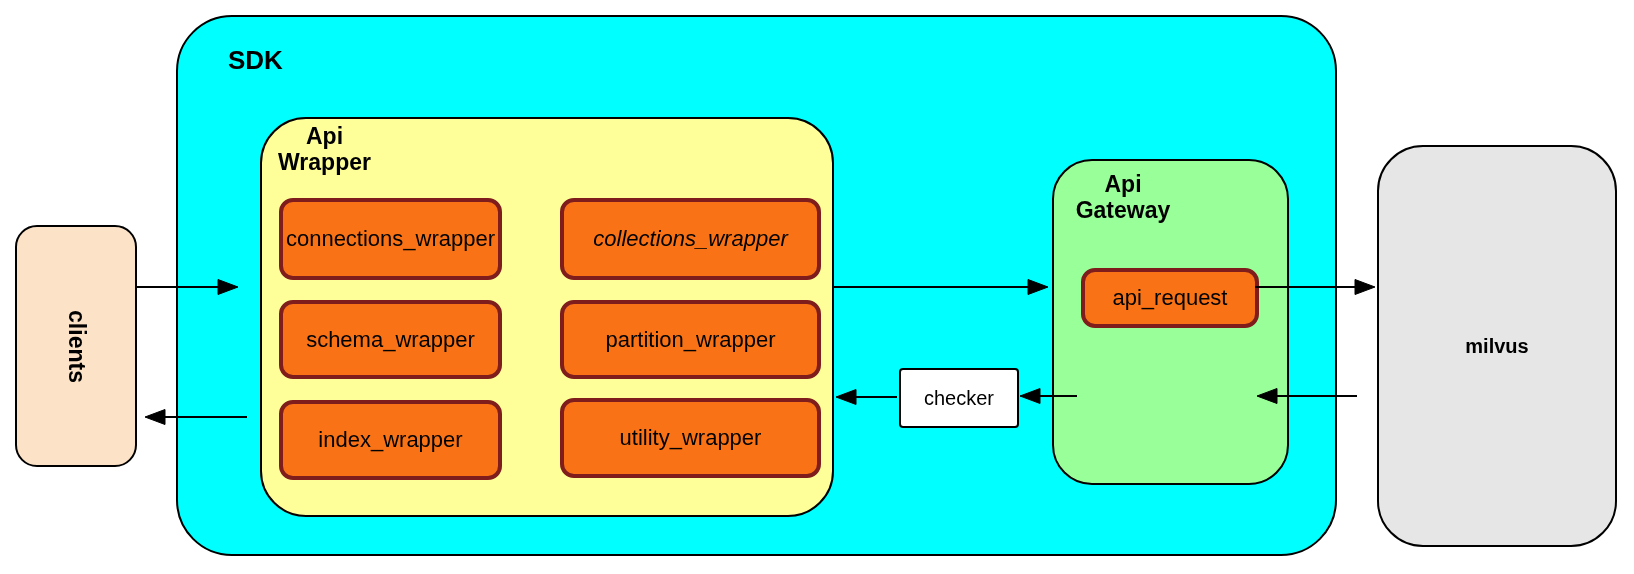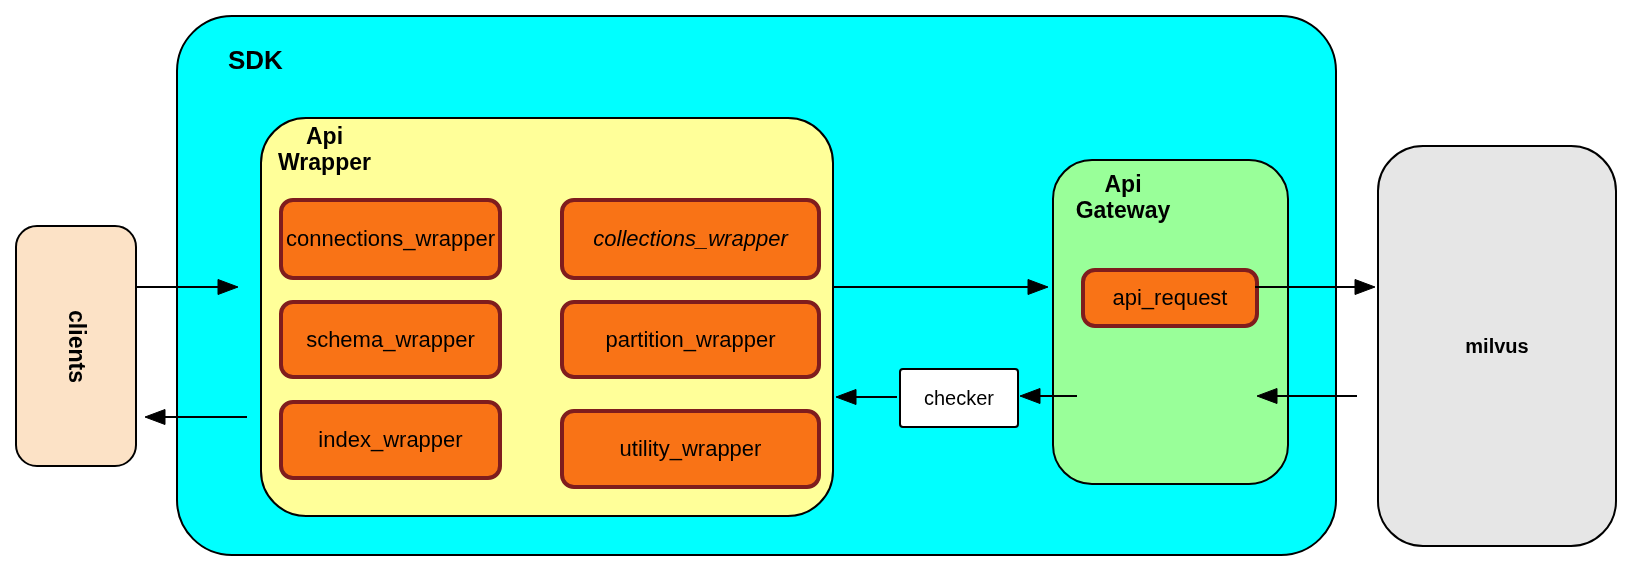--- a/index.html
+++ b/index.html
@@ -67,21 +67,21 @@
     border: 4px solid #7f1d1d;
     border-radius: 14px;
     font-size: 22px;
     color: #000;
   }
   .wb-0 { left: 17px;  top: 79px;  width: 223px; height: 82px; }
   .wb-1 { left: 298px; top: 79px;  width: 261px; height: 82px; font-style: italic; }
   .wb-2 { left: 17px;  top: 181px; width: 223px; height: 79px; justify-content: center; }
   .wb-3 { left: 298px; top: 181px; width: 261px; height: 79px; }
   .wb-4 { left: 17px;  top: 281px; width: 223px; height: 80px; }
-  .wb-5 { left: 298px; top: 290px; width: 261px; height: 80px; }
+  .wb-5 { left: 298px; top: 279px; width: 261px; height: 80px; }
   
   .checker {
     left: 721px; top: 351px; width: 120px; height: 60px;
     border-radius: 4px;
     background: #ffffff;
     font-size: 20px;
   }
   
   .api-gateway {
     left: 874px; top: 142px; width: 237px; height: 326px;

